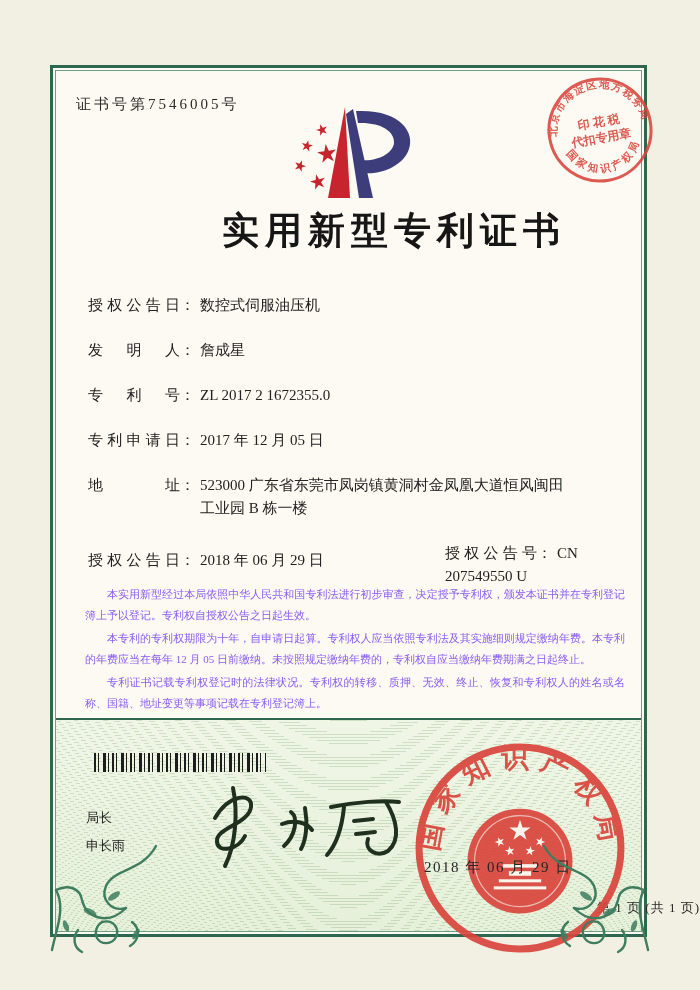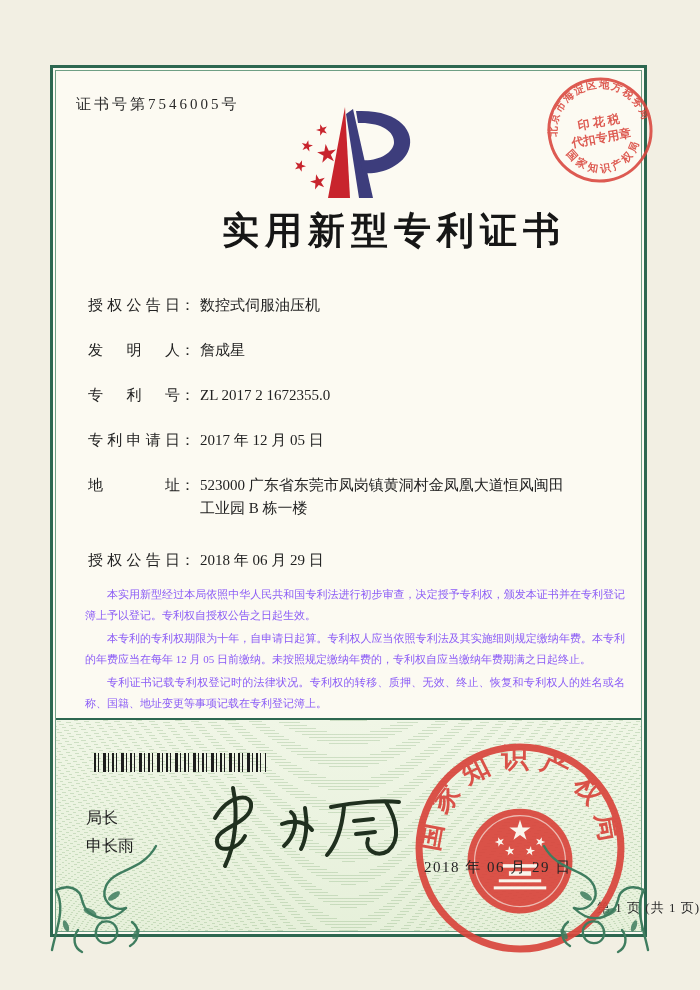--- a/index.html
+++ b/index.html
@@ -61,21 +61,21 @@
 
   .barcode{
     position:absolute;left:94px;top:753px;width:172px;height:19px;z-index:3;
     background:repeating-linear-gradient(90deg,
       #1d1d1d 0 2px,transparent 2px 4px,
       #1d1d1d 4px 5px,transparent 5px 9px,
       #1d1d1d 9px 12px,transparent 12px 14px,
       #1d1d1d 14px 15px,transparent 15px 18px);
   }
 
-  .director{position:absolute;left:86px;top:804px;z-index:3;font-size:16px;line-height:28px;
+  .director{position:absolute;left:86px;top:804px;z-index:3;font-size:13px;line-height:28px;
     font-family:"Liberation Sans","DejaVu Sans",sans-serif;color:#1d1d1d;}
   .signature{position:absolute;left:185px;top:782px;z-index:4;}
 
   .main-seal{position:absolute;left:414px;top:742px;z-index:4;opacity:.92;}
   .seal-date{
     position:absolute;left:424px;top:858px;z-index:5;
     font-size:15px;letter-spacing:1.5px;color:#262626;
   }
 
   .page-footer{
@@ -136,20 +136,23 @@
     </div>
     <div class="frow">
       <span class="flabel">专利申请日</span><span class="fcolon">：</span><span class="fvalue">2017 年 12 月 05 日</span>
     </div>
     <div class="frow">
       <span class="flabel">地址</span><span class="fcolon">：</span><span class="fvalue wrap">523000 广东省东莞市凤岗镇黄洞村金凤凰大道恒风闽田工业园 B 栋一楼</span>
     </div>
     <div class="frow cols">
       <div class="cell-left">
         <span class="flabel">授权公告日</span><span class="fcolon">：</span><span class="fvalue">2018 年 06 月 29 日</span>
+      </div>
+      <div class="cell-right">
+        <span class="flabel">授权公告号</span><span class="fcolon">：</span><span class="fvalue">CN 207549550 U</span>
       </div>
     </div>
   </div>
 
   <div class="paras">
     <p>本实用新型经过本局依照中华人民共和国专利法进行初步审查，决定授予专利权，颁发本证书并在专利登记簿上予以登记。专利权自授权公告之日起生效。</p>
     <p>本专利的专利权期限为十年，自申请日起算。专利权人应当依照专利法及其实施细则规定缴纳年费。本专利的年费应当在每年 12 月 05 日前缴纳。未按照规定缴纳年费的，专利权自应当缴纳年费期满之日起终止。</p>
     <p>专利证书记载专利权登记时的法律状况。专利权的转移、质押、无效、终止、恢复和专利权人的姓名或名称、国籍、地址变更等事项记载在专利登记簿上。</p>
   </div>
 

